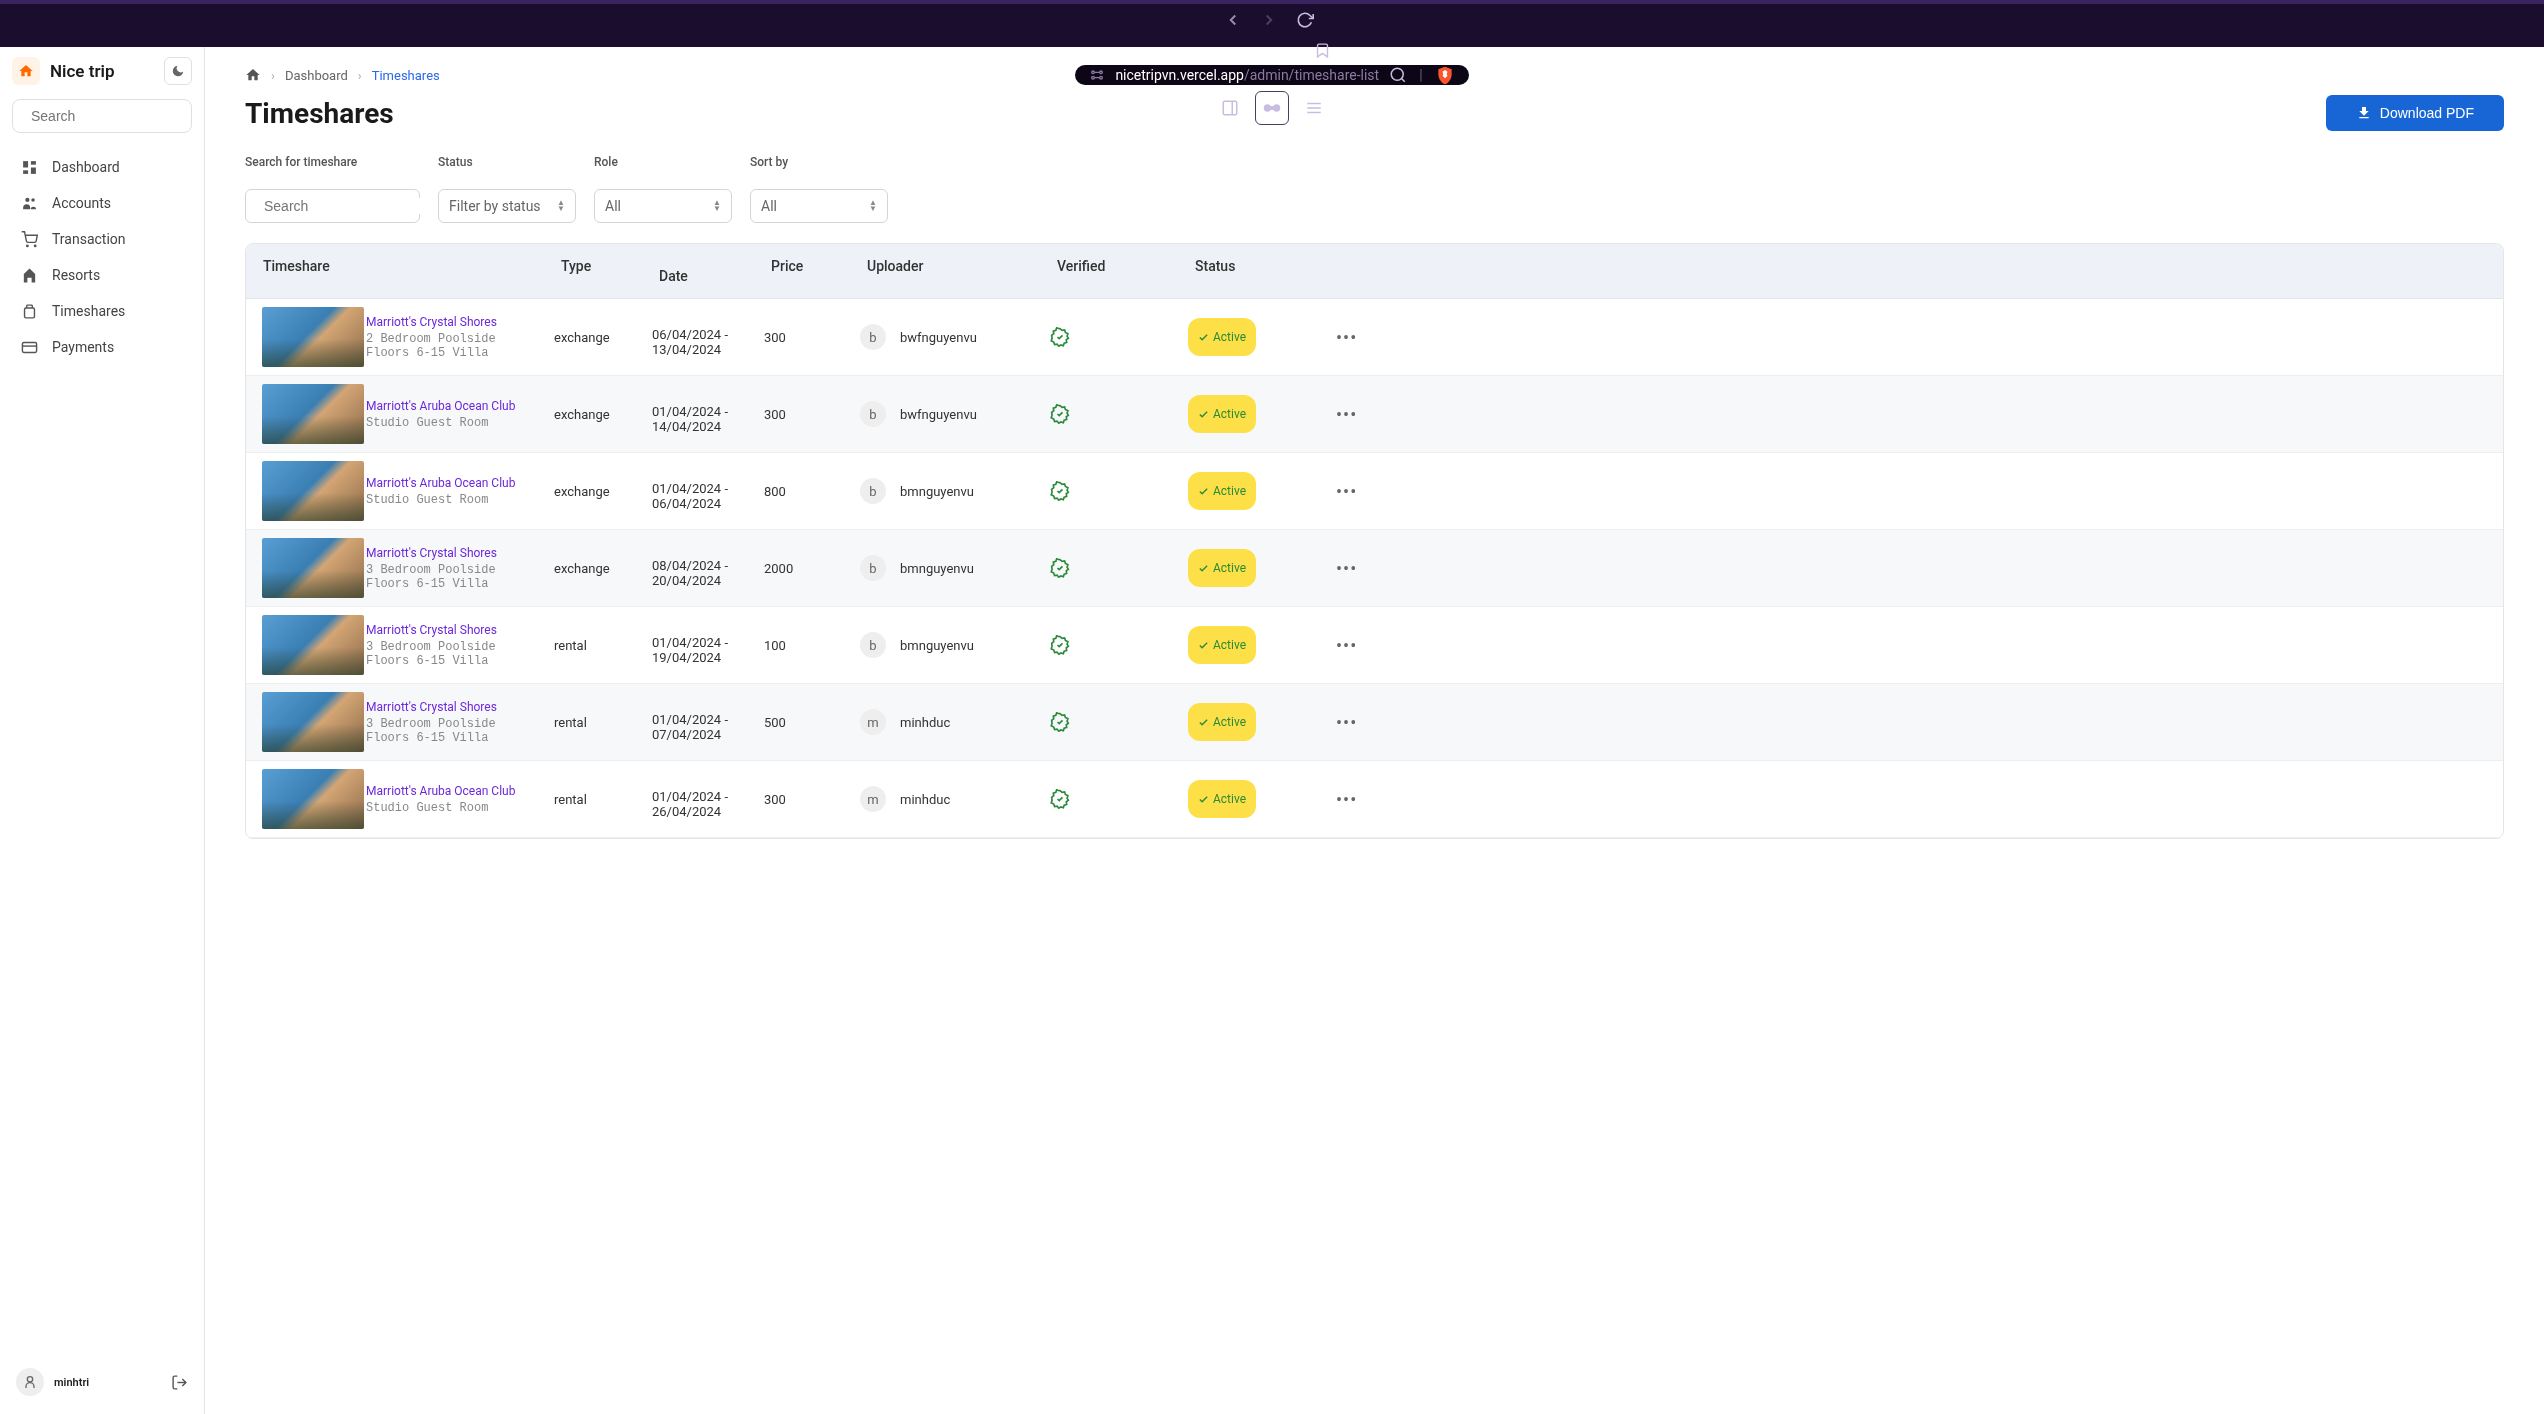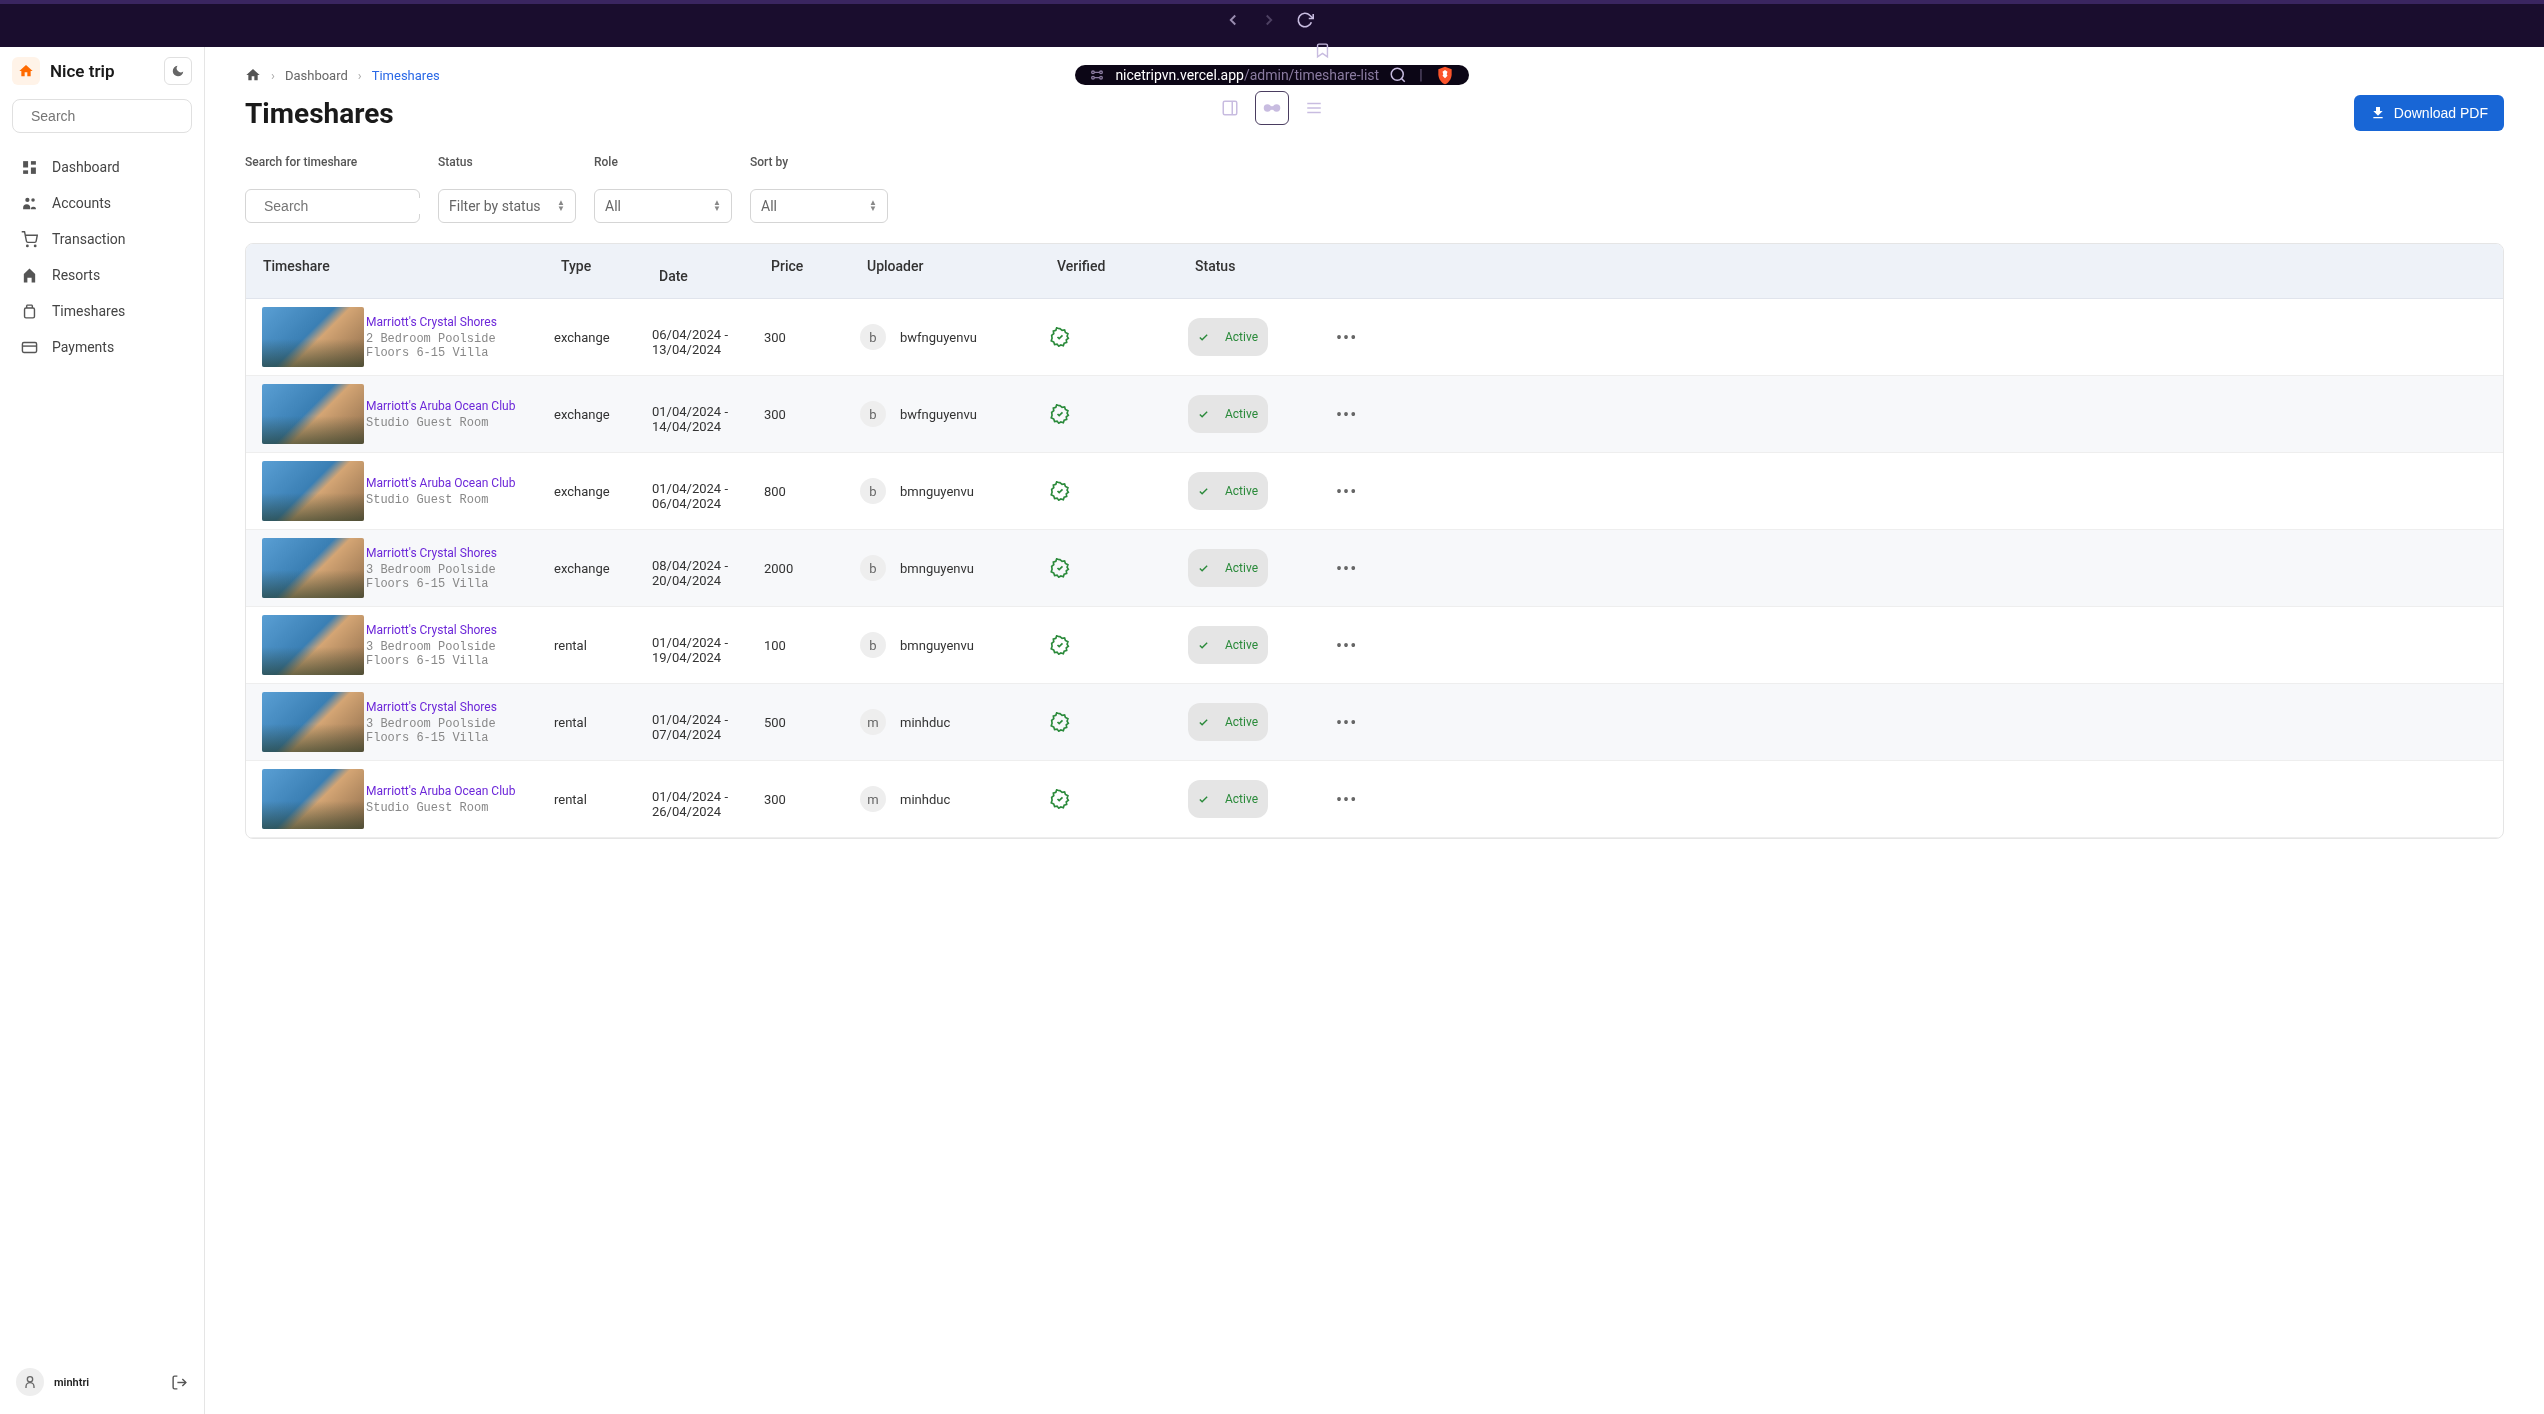--- a/index.html
+++ b/index.html
@@ -40,21 +40,21 @@
     .logout-icon { margin-left: auto; color: #555; cursor: pointer; }
     
     
     .content { flex: 1; padding: 20px 40px; overflow-y: auto; position: relative; }
     .breadcrumb { display: flex; align-items: center; gap: 10px; font-size: 13px; color: #666; margin-bottom: 12px; }
     .breadcrumb a { color: #666; text-decoration: none; }
     .breadcrumb .current { color: #2968e6; }
     .bc-sep { color: #aaa; }
     .header-row { display: flex; align-items: center; justify-content: space-between; margin-bottom: 24px; }
     .page-title { font-size: 28px; font-weight: 700; color: #1a1a1a; }
-    .download-btn { background: #1866d6; color: #fff; border: none; border-radius: 6px; padding: 10px 16px; font-size: 14px; font-weight: 500; display: flex; align-items: center; gap: 8px; cursor: pointer; }
+    .download-btn { background: #1866d6; color: #fff; border: none; border-radius: 6px; padding: 10px 30px; font-size: 14px; font-weight: 500; display: flex; align-items: center; gap: 8px; cursor: pointer; }
     
     
     .filters { display: flex; gap: 18px; margin-bottom: 20px; }
     .filter-group { display: flex; flex-direction: column; gap: 20px; }
     .filter-label { font-size: 12px; color: #555; font-weight: 500; }
     .filter-input, .filter-select { height: 34px; border: 1px solid #d5d5d5; border-radius: 6px; padding: 0 10px; font-size: 14px; color: #666; display: flex; align-items: center; gap: 8px; background: #fff; position: relative; }
     .fg-search .filter-input { width: 175px; }
     .fg-status .filter-select { width: 138px; }
     .fg-role .filter-select { width: 138px; }
     .fg-sort .filter-select { width: 138px; }
@@ -80,21 +80,21 @@
     .row { display: flex; align-items: center; border-bottom: 1px solid #eee; min-height: 70px; padding: 8px 0; }
     .row:nth-child(even) { background: #f7f8fa; }
     .td { padding: 0 10px; font-size: 13px; color: #333; }
     .thumb { width: 102px; height: 60px; background: linear-gradient(135deg, #5a9fd4 0%, #3a7fb4 45%, #d4a574 55%, #8a6a4a 100%); border-radius: 2px; margin-left: 6px; position: relative; overflow: hidden; }
     .thumb::before { content:''; position: absolute; bottom: 0; left: 0; right: 0; height: 28px; background: linear-gradient(to top, rgba(40,60,40,0.6), transparent); }
     .ts-name { font-size: 12px; color: #6d28d9; font-weight: 400; }
     .ts-sub { font-size: 12px; color: #888; font-weight: 500; margin-top: 3px; font-family: Liberation Mono, monospace; }
     .uploader-cell { display: flex; align-items: center; gap: 14px; }
     .up-avatar { width: 26px; height: 26px; border-radius: 50%; background: #eee; display: flex; align-items: center; justify-content: center; font-size: 13px; color: #666; }
     .verified-icon { color: #2a8a3a; }
-    .status-badge { display: inline-flex; align-items: center; gap: 16px; background: #e5e5e5; color: #2a8a3a; font-size: 12px; padding: 12px 10px; border-radius: 12px; }
+    .status-badge { display: inline-flex; align-items: center; gap: 4px; background: #fde047; color: #2a8a3a; font-size: 12px; padding: 12px 10px; border-radius: 12px; }
     .actions-btn { color: #666; cursor: pointer; font-size: 18px; letter-spacing: 1px; }
     
     svg { display: block; }
   </style>
 </head>
 <body>
 
 <div class="browser-chrome">
   <div class="nav-arrows">
     <div class="nav-btn">

